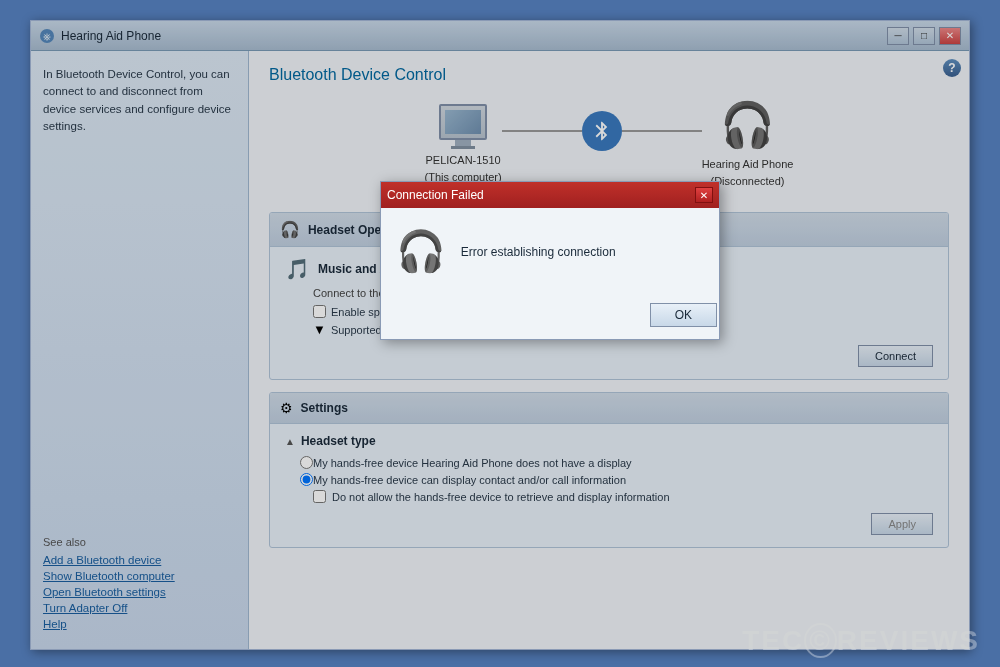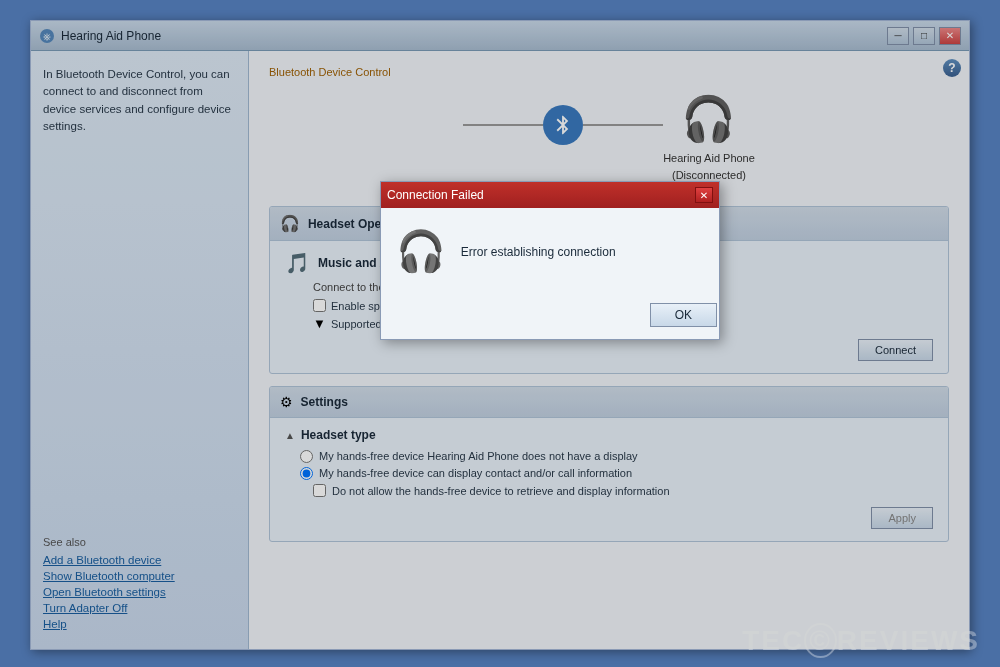--- a/index.html
+++ b/index.html
@@ -122,22 +122,22 @@
     
     .right-panel {
       flex: 1;
       padding: 15px 20px;
       overflow-y: auto;
       position: relative;
     }
 
     
     .section-title {
-      font-size: 11px;
-      color: #a16207;
+      font-size: 16px;
+      color: #0369a1;
       font-weight: normal;
       margin-bottom: 15px;
     }
 
     
     .bt-diagram {
       display: flex;
       align-items: center;
       justify-content: center;
       gap: 0;
@@ -263,21 +263,21 @@
       font-size: 10px;
       color: #555;
     }
     .headset-type-title {
       font-size: 12px;
       font-weight: bold;
       color: #1a2a3a;
     }
     .radio-row {
       display: flex;
-      gap: 6px;
+      align-items: center;
       margin-bottom: 4px;
       margin-left: 15px;
     }
     .checkbox-row {
       display: flex;
       align-items: center;
       gap: 6px;
       margin-bottom: 4px;
       margin-left: 28px;
     }
@@ -446,20 +446,31 @@
       </div>
     </div>
 
     <div class="right-panel">
 
       <div class="help-icon">?</div>
 
       <h2 class="section-title">Bluetooth Device Control</h2>
 
       <div class="bt-diagram">
+        <div class="bt-device">
+          <div class="computer-icon">
+            <div class="monitor">
+              <div class="monitor-screen"></div>
+            </div>
+            <div class="monitor-stand"></div>
+            <div class="monitor-base"></div>
+          </div>
+          <div class="bt-device-label">PELICAN-1510</div>
+          <div class="bt-device-label">(This computer)</div>
+        </div>
         <div class="bt-line"></div>
         <div class="bt-symbol">
           <svg viewBox="0 0 24 24" fill="white">
             <path d="M17.71 7.71L12 2h-1v7.59L6.41 5 5 6.41 10.59 12 5 17.59 6.41 19 11 14.41V22h1l5.71-5.71-4.3-4.29 4.3-4.29zM13 5.83l1.88 1.88L13 9.59V5.83zm1.88 10.46L13 18.17v-3.76l1.88 1.88z"></path>
           </svg>
         </div>
         <div class="bt-line"></div>
         <div class="bt-device">
           <div style="font-size:44px; margin-bottom: 2px;">🎧</div>
           <div class="bt-device-label">Hearing Aid Phone</div>

